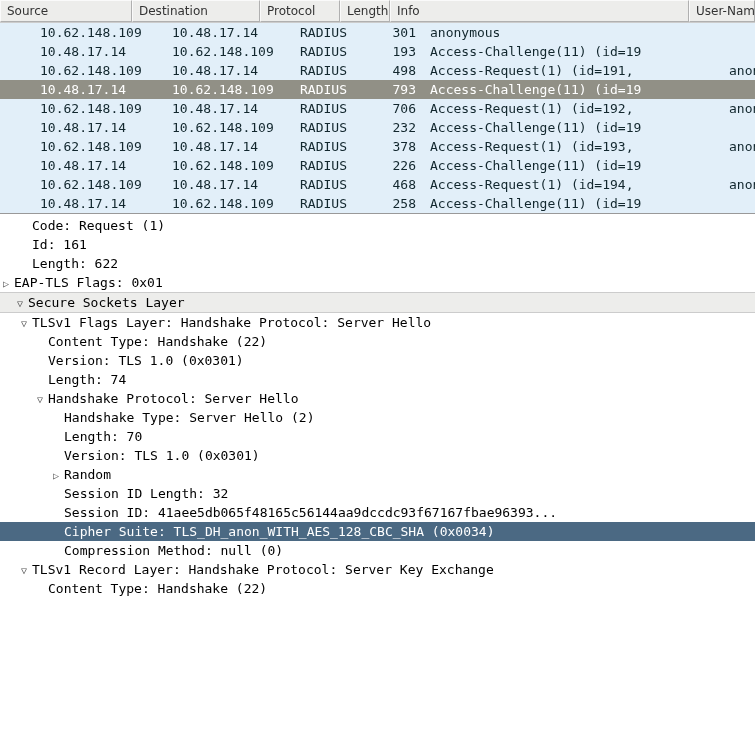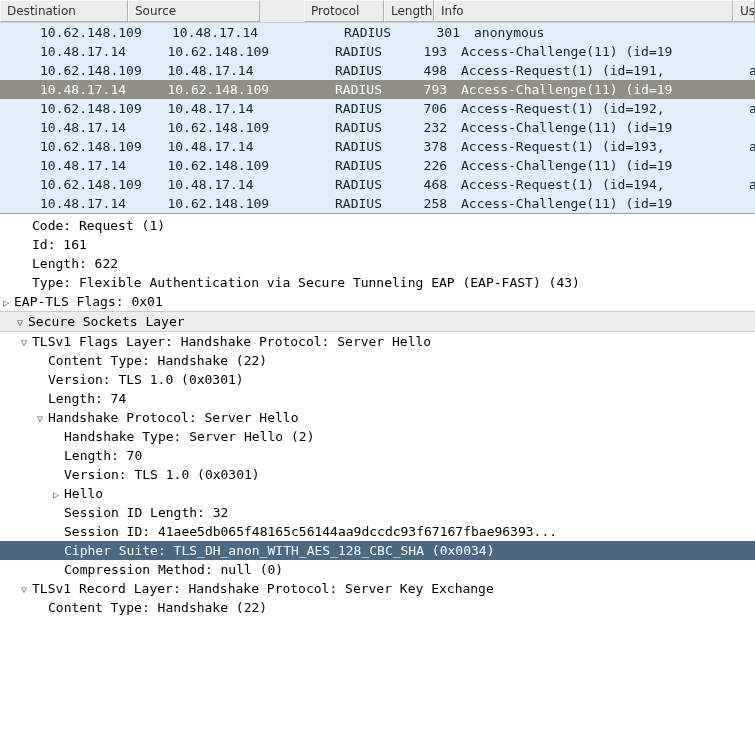--- a/index.html
+++ b/index.html
@@ -26,21 +26,21 @@
     border-top: 1px solid #fafafa;
     border-bottom: 1px solid #b0b0b0;
     font-family: "DejaVu Sans", "Segoe UI", sans-serif;
     font-size: 12px;
     color: #333;
     white-space: nowrap;
     overflow: hidden;
   }
   .col-source { width: 132px; }
   .col-dest { width: 128px; }
-  .col-proto { width: 80px; margin-left: 44px; }
+  .col-proto { width: 80px; }
   .col-length { width: 50px; }
   .col-info { width: 299px; }
   .col-user { flex: 1; }
   .packet-row {
     display: flex;
     background: #e2eff9;
     color: #12272e;
     white-space: nowrap;
     overflow: hidden;
     padding-left: 32px;
@@ -86,22 +86,22 @@
     border-top: 1px solid #ccc;
     border-bottom: 1px solid #ccc;
     padding-left: 14px;
   }
 </style>
 </head>
 <body>
 
 <div class="packet-pane">
   <div class="header-row">
+    <div class="header-cell col-source">Source</div>
     <div class="header-cell col-dest">Destination</div>
-    <div class="header-cell col-source">Source</div>
     <div class="header-cell col-proto">Protocol</div>
     <div class="header-cell col-length">Length</div>
     <div class="header-cell col-info">Info</div>
     <div class="header-cell col-user">User-Name</div>
   </div>
   <div id="packet-rows">
       <div class="packet-row">
         <div class="packet-cell col-source">10.62.148.109</div>
         <div class="packet-cell col-dest">10.48.17.14</div>
         <div class="packet-cell col-proto">RADIUS</div>
@@ -180,31 +180,30 @@
         <div class="packet-cell col-info">Access-Challenge(11) (id=19</div>
         <div class="packet-cell col-user"></div>
       </div>
     </div>
 </div>
 
 <div class="detail-pane" id="detail-pane">
     <div class="detail-line indent-1"><span class="toggle none">▷</span><span>Code: Request (1)</span></div>
     <div class="detail-line indent-1"><span class="toggle none">▷</span><span>Id: 161</span></div>
     <div class="detail-line indent-1"><span class="toggle none">▷</span><span>Length: 622</span></div>
-    <div class="detail-line indent-1"><span class="toggle none">▷</span><span>Type: Flexible Authentication via Secure Tunneling EAP (EAP-FAST) (43)</span></div>
     <div class="detail-line indent-0"><span class="toggle ">▷</span><span>EAP-TLS Flags: 0x01</span></div>
     <div class="detail-line indent-0 section-header"><span class="toggle ">▽</span><span>Secure Sockets Layer</span></div>
     <div class="detail-line indent-1"><span class="toggle ">▽</span><span>TLSv1 Flags Layer: Handshake Protocol: Server Hello</span></div>
     <div class="detail-line indent-2"><span class="toggle none">▷</span><span>Content Type: Handshake (22)</span></div>
     <div class="detail-line indent-2"><span class="toggle none">▷</span><span>Version: TLS 1.0 (0x0301)</span></div>
     <div class="detail-line indent-2"><span class="toggle none">▷</span><span>Length: 74</span></div>
     <div class="detail-line indent-2"><span class="toggle ">▽</span><span>Handshake Protocol: Server Hello</span></div>
     <div class="detail-line indent-3"><span class="toggle none">▷</span><span>Handshake Type: Server Hello (2)</span></div>
     <div class="detail-line indent-3"><span class="toggle none">▷</span><span>Length: 70</span></div>
     <div class="detail-line indent-3"><span class="toggle none">▷</span><span>Version: TLS 1.0 (0x0301)</span></div>
-    <div class="detail-line indent-3"><span class="toggle ">▷</span><span>Hello</span></div>
+    <div class="detail-line indent-3"><span class="toggle ">▷</span><span>Random</span></div>
     <div class="detail-line indent-3"><span class="toggle none">▷</span><span>Session ID Length: 32</span></div>
     <div class="detail-line indent-3"><span class="toggle none">▷</span><span>Session ID: 41aee5db065f48165c56144aa9dccdc93f67167fbae96393...</span></div>
     <div class="detail-line indent-3 highlighted"><span class="toggle none">▷</span><span>Cipher Suite: TLS_DH_anon_WITH_AES_128_CBC_SHA (0x0034)</span></div>
     <div class="detail-line indent-3"><span class="toggle none">▷</span><span>Compression Method: null (0)</span></div>
     <div class="detail-line indent-1"><span class="toggle ">▽</span><span>TLSv1 Record Layer: Handshake Protocol: Server Key Exchange</span></div>
     <div class="detail-line indent-2"><span class="toggle none">▷</span><span>Content Type: Handshake (22)</span></div>
   </div>
 
 </body></html>

